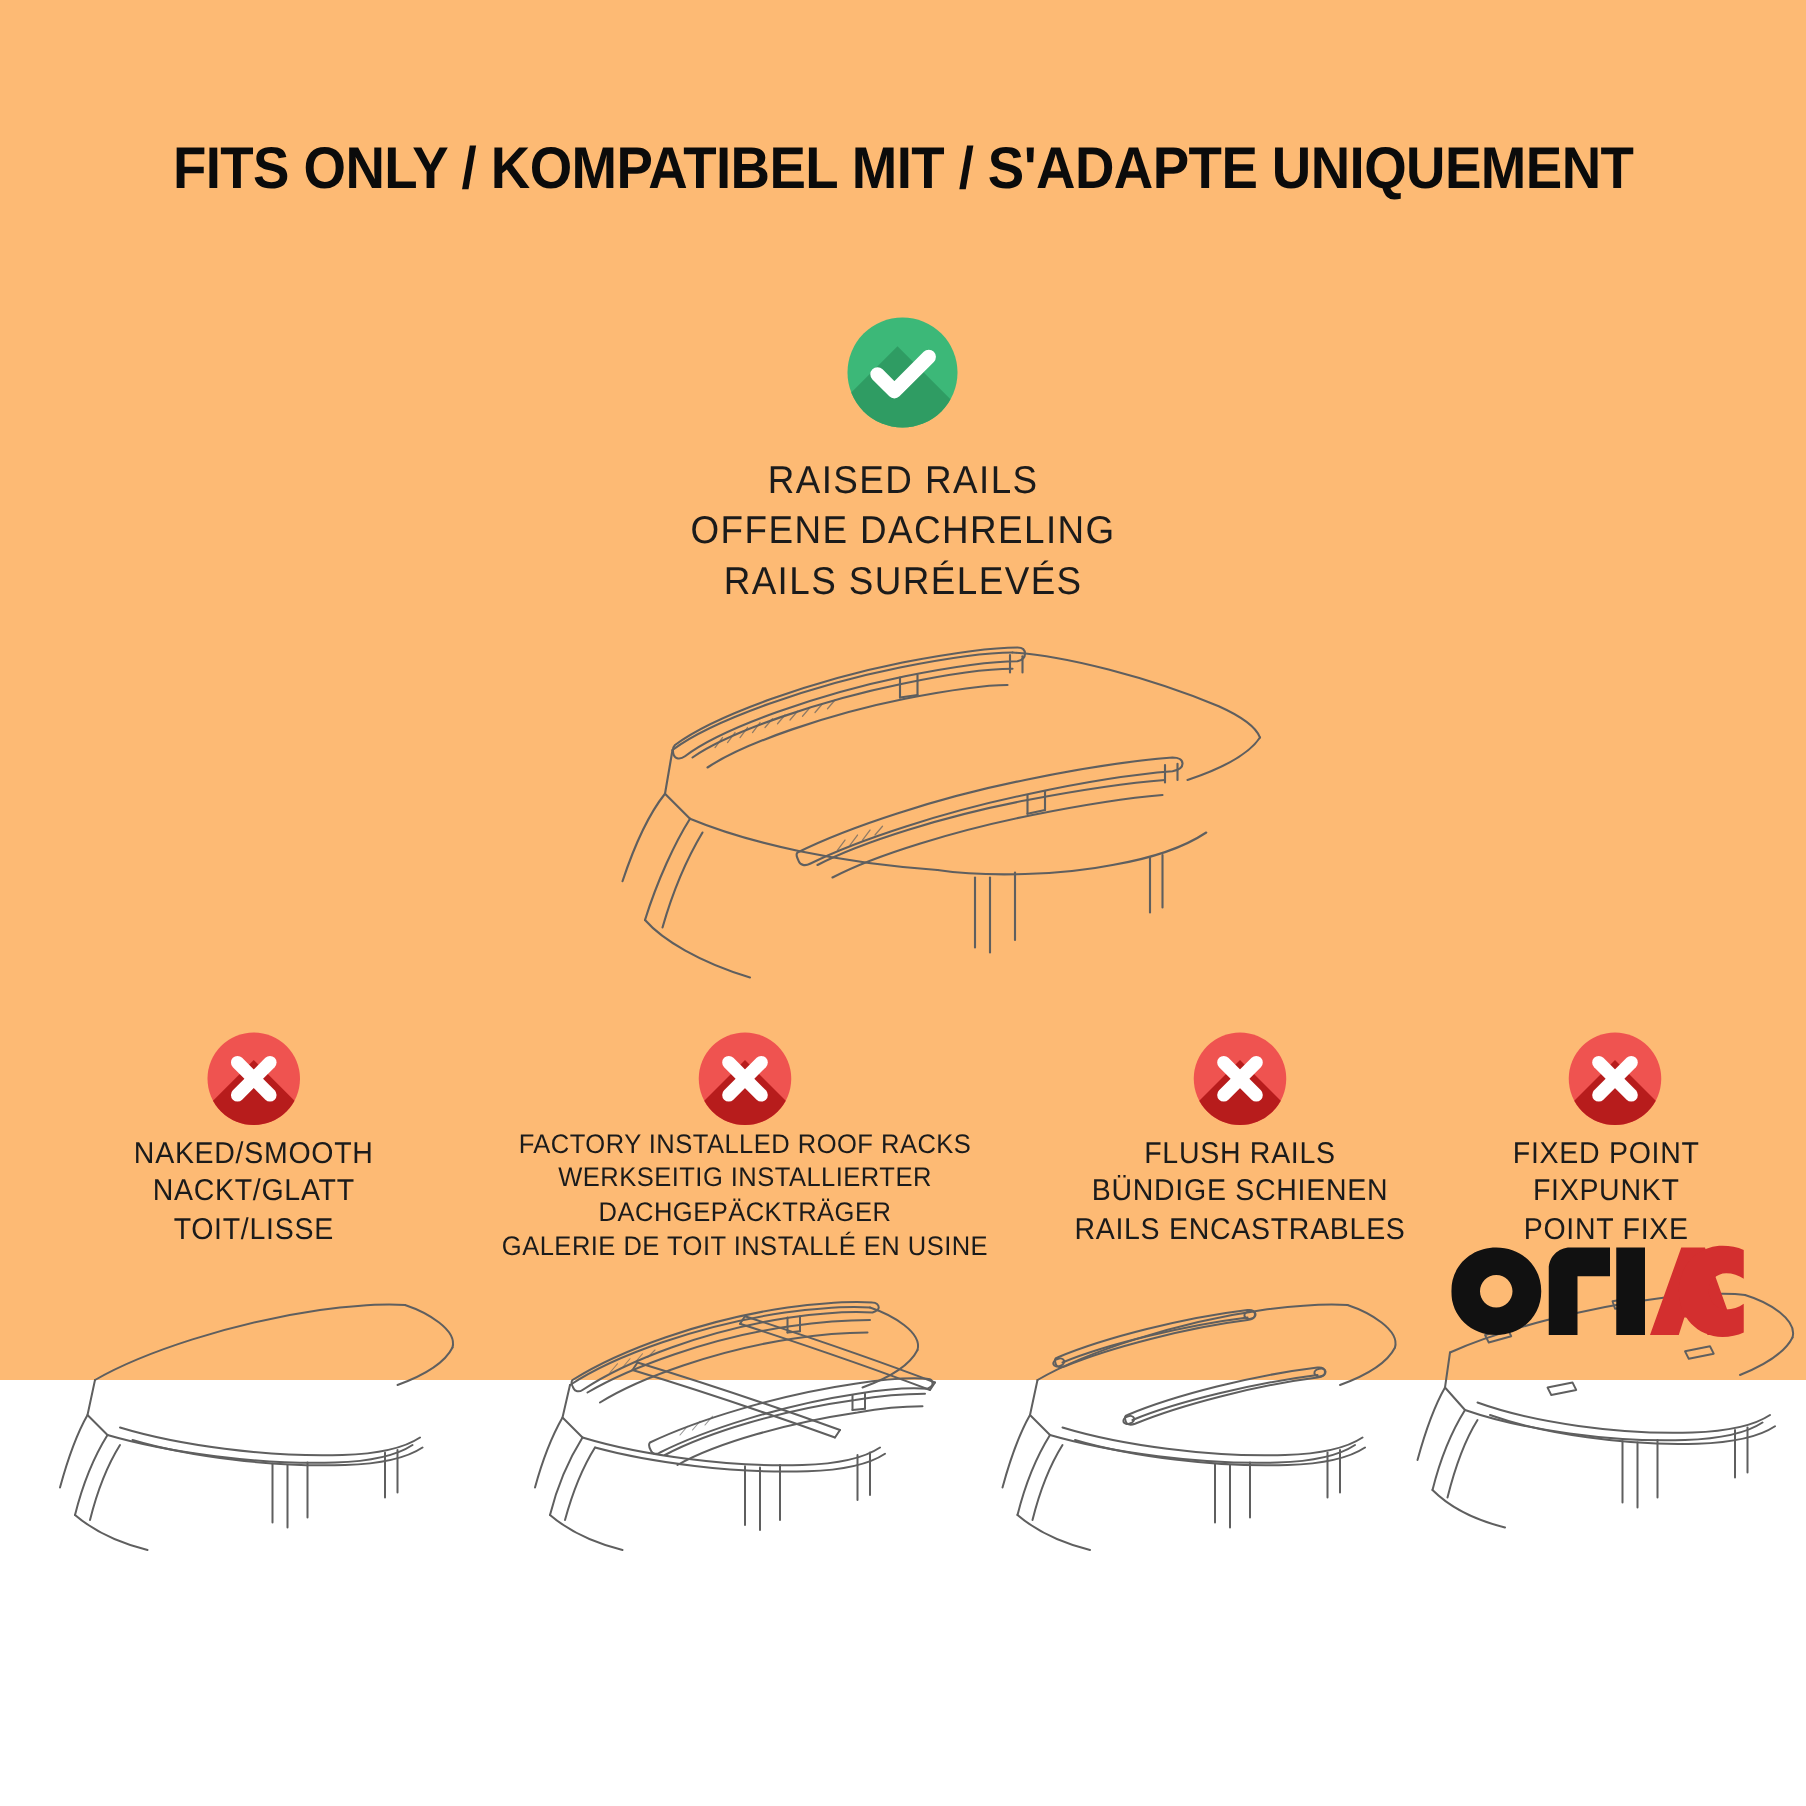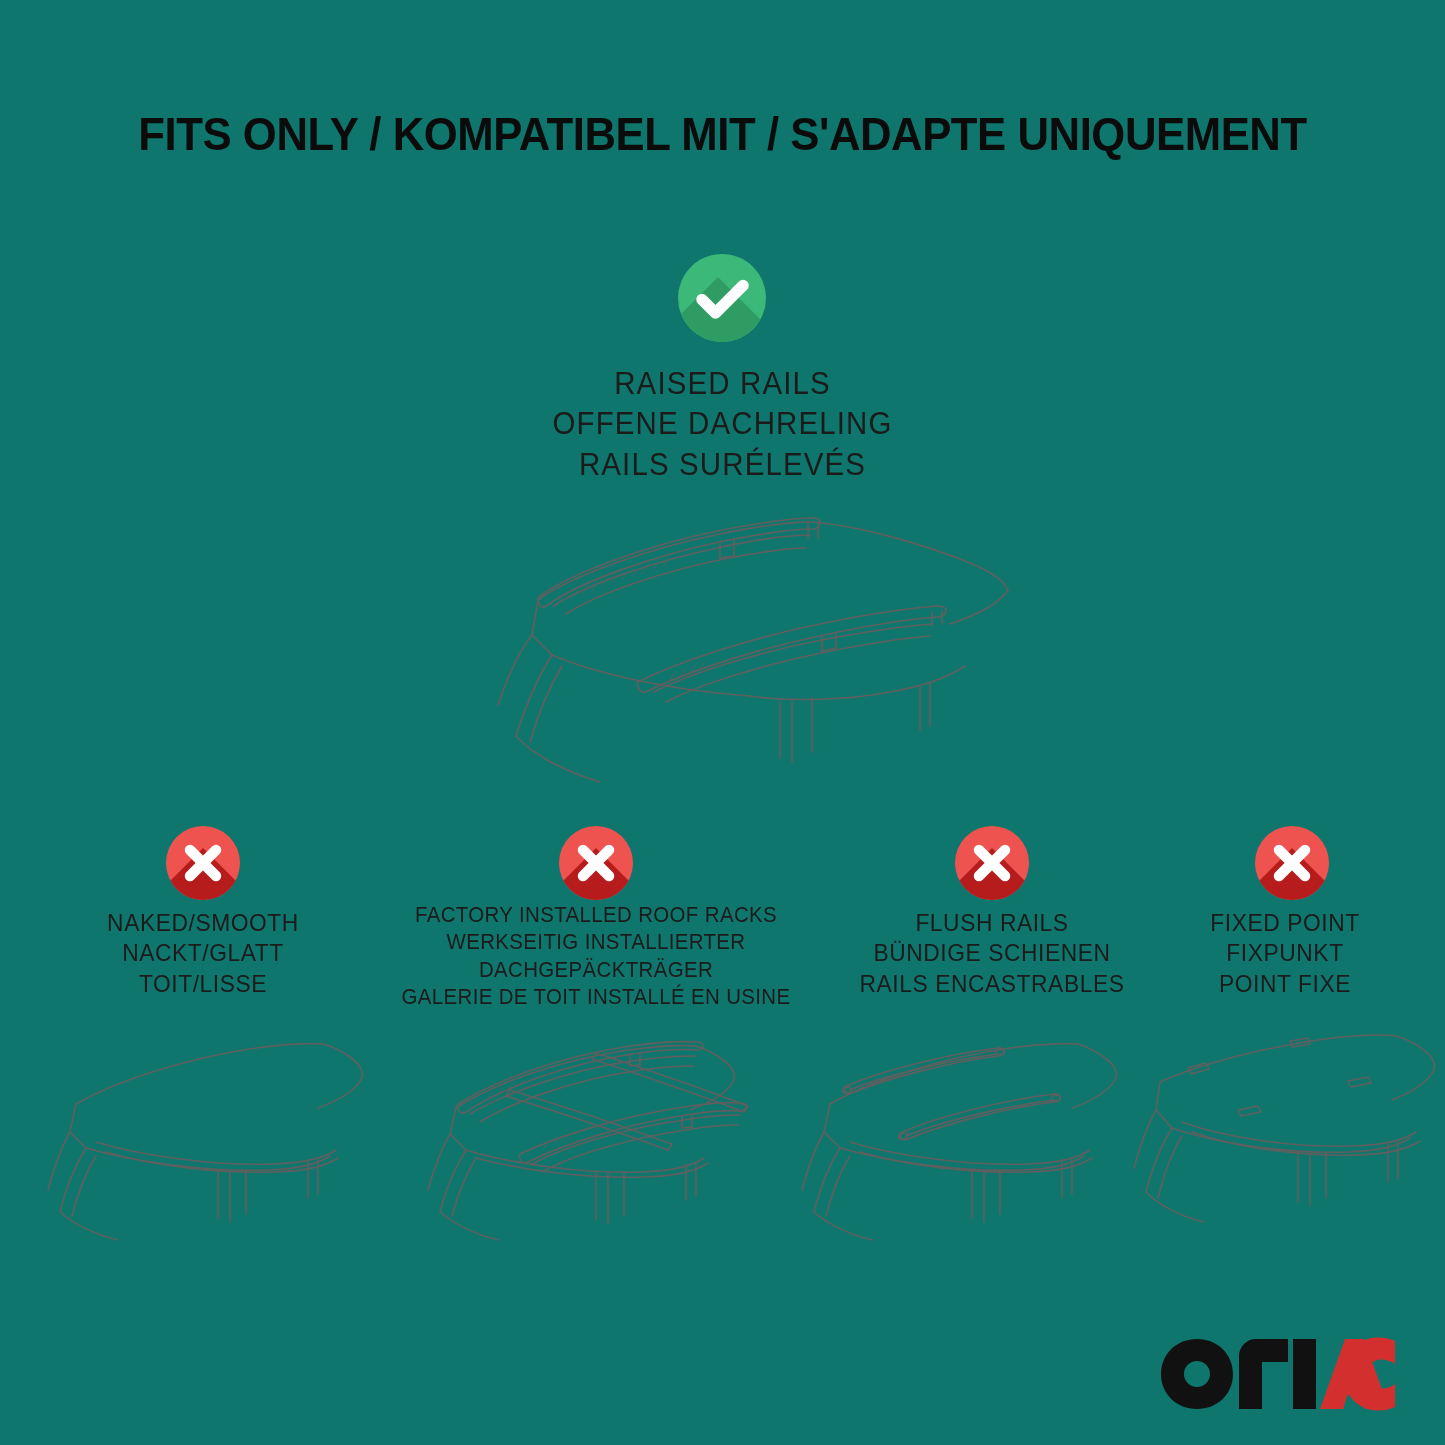--- a/index.html
+++ b/index.html
@@ -7,22 +7,22 @@
   html, body {
     width: 1445px;
     height: 1445px;
     background: #ffffff;
     font-family: "Liberation Sans", sans-serif;
     overflow: hidden;
   }
   .page {
     position: relative;
     width: 1445px;
-    height: 1445px;
-    background: #0f766e;
+    height: 1104px;
+    background: #fdba74;
   }
 
   
   .title {
     position: absolute;
     left: 0; right: 0;
     top: 106px;
     text-align: center;
     font-family: "Liberation Sans", sans-serif;
     font-weight: bold;

